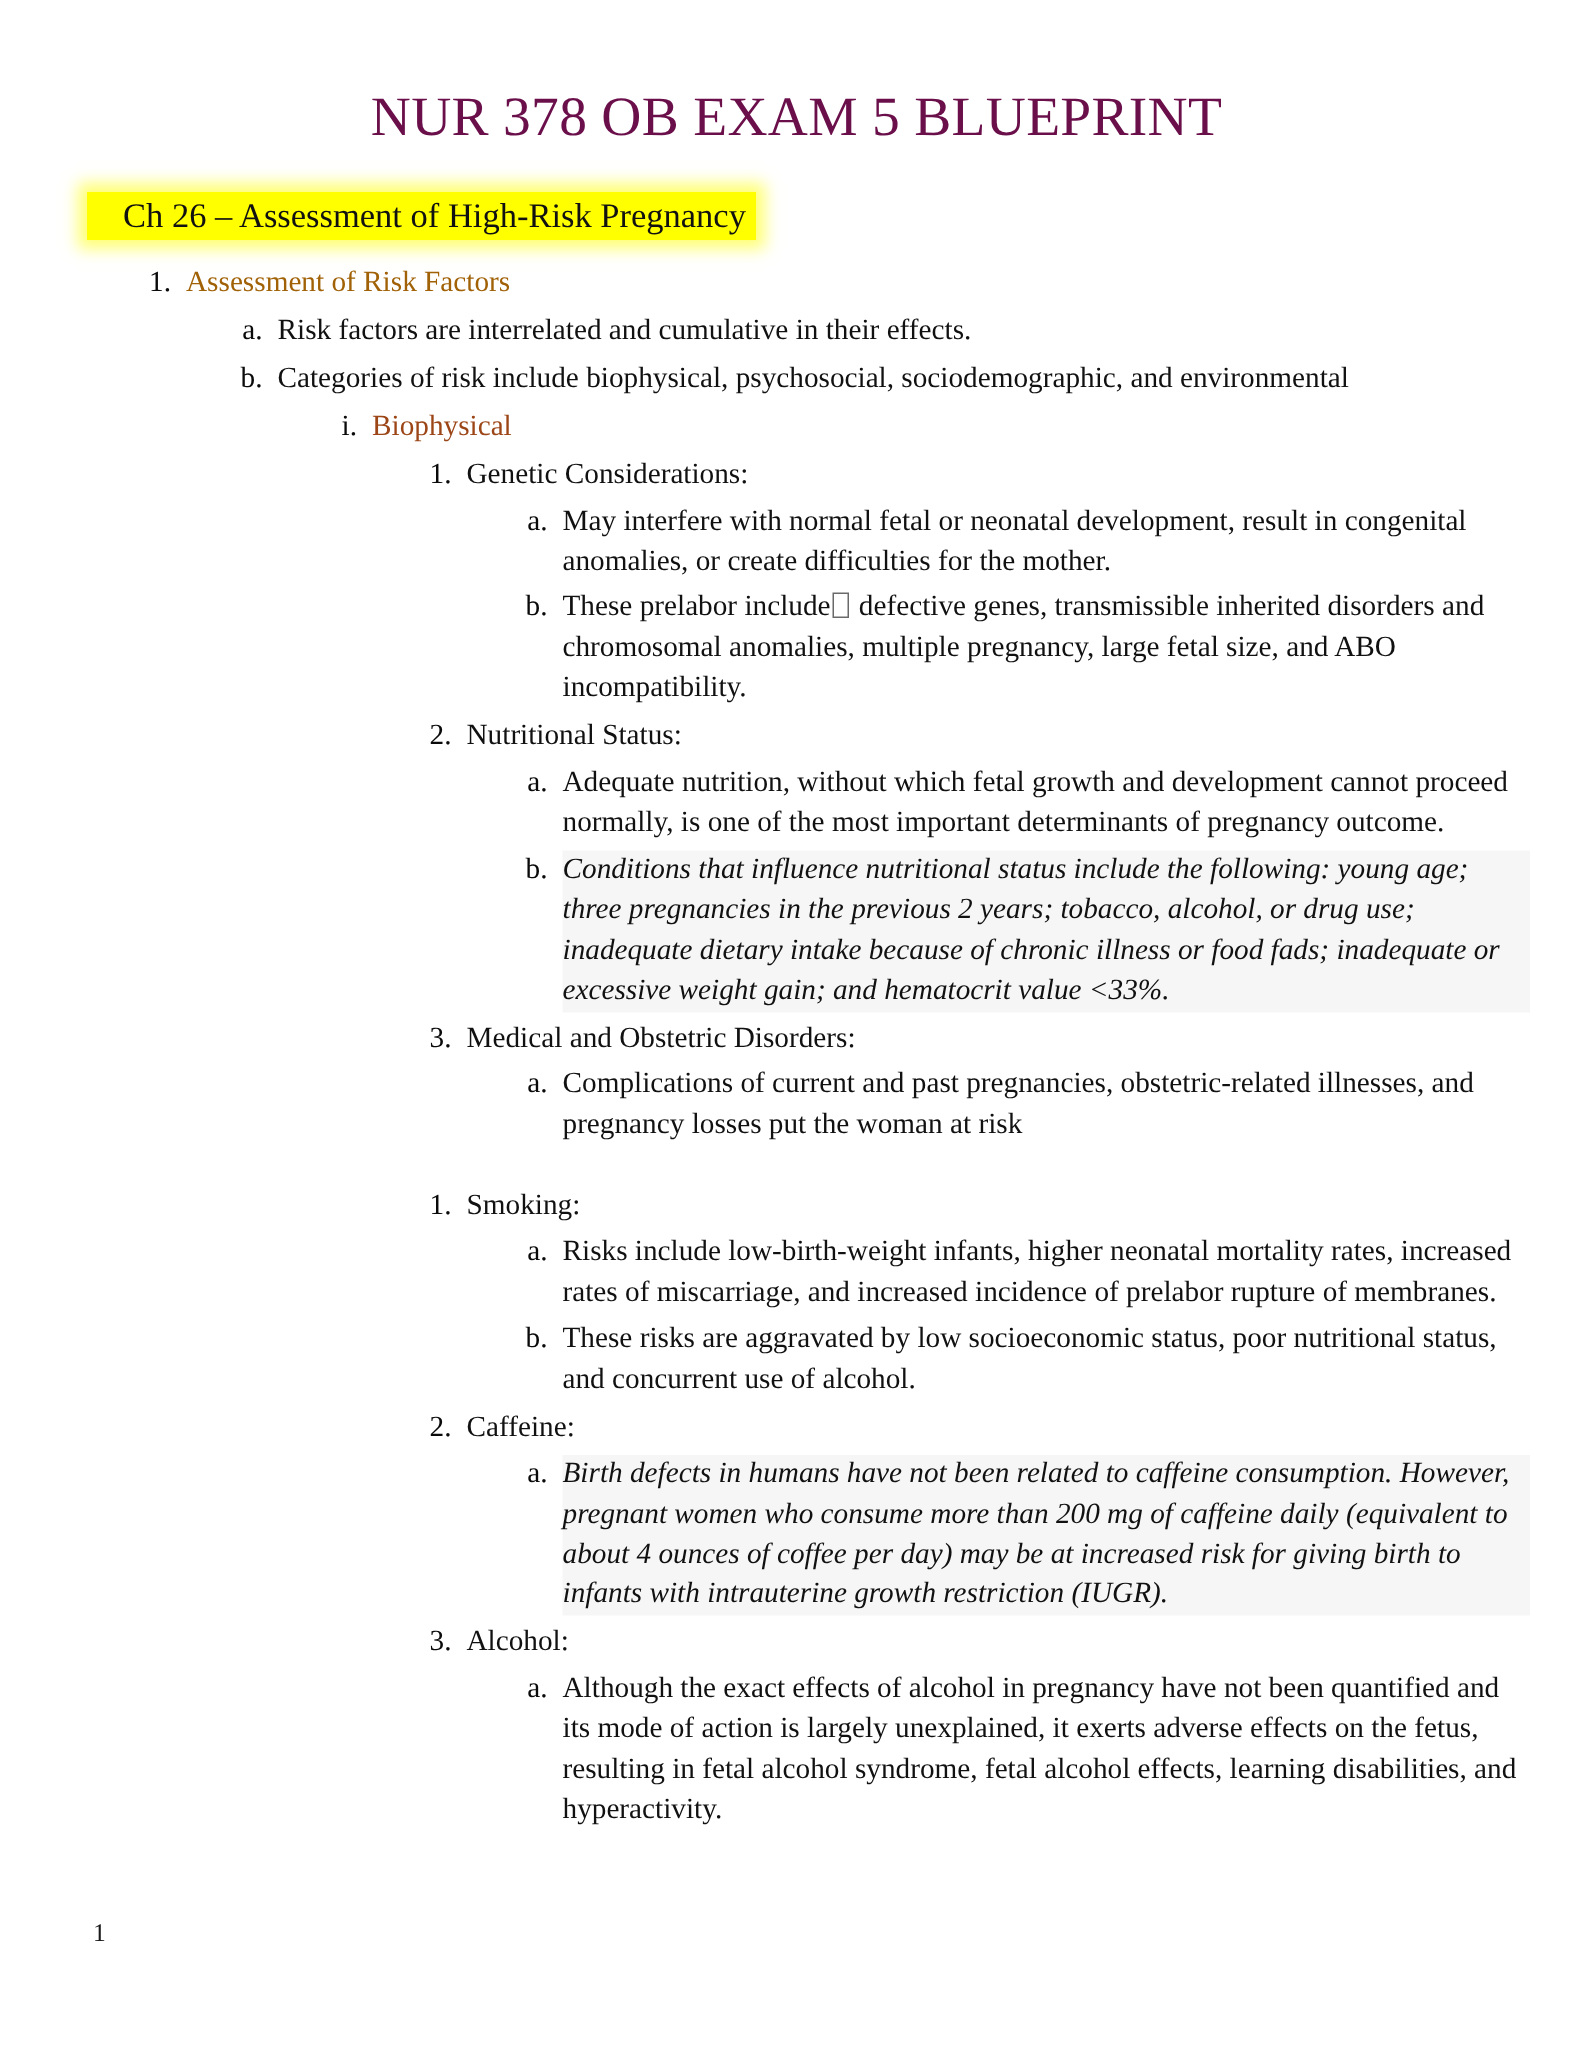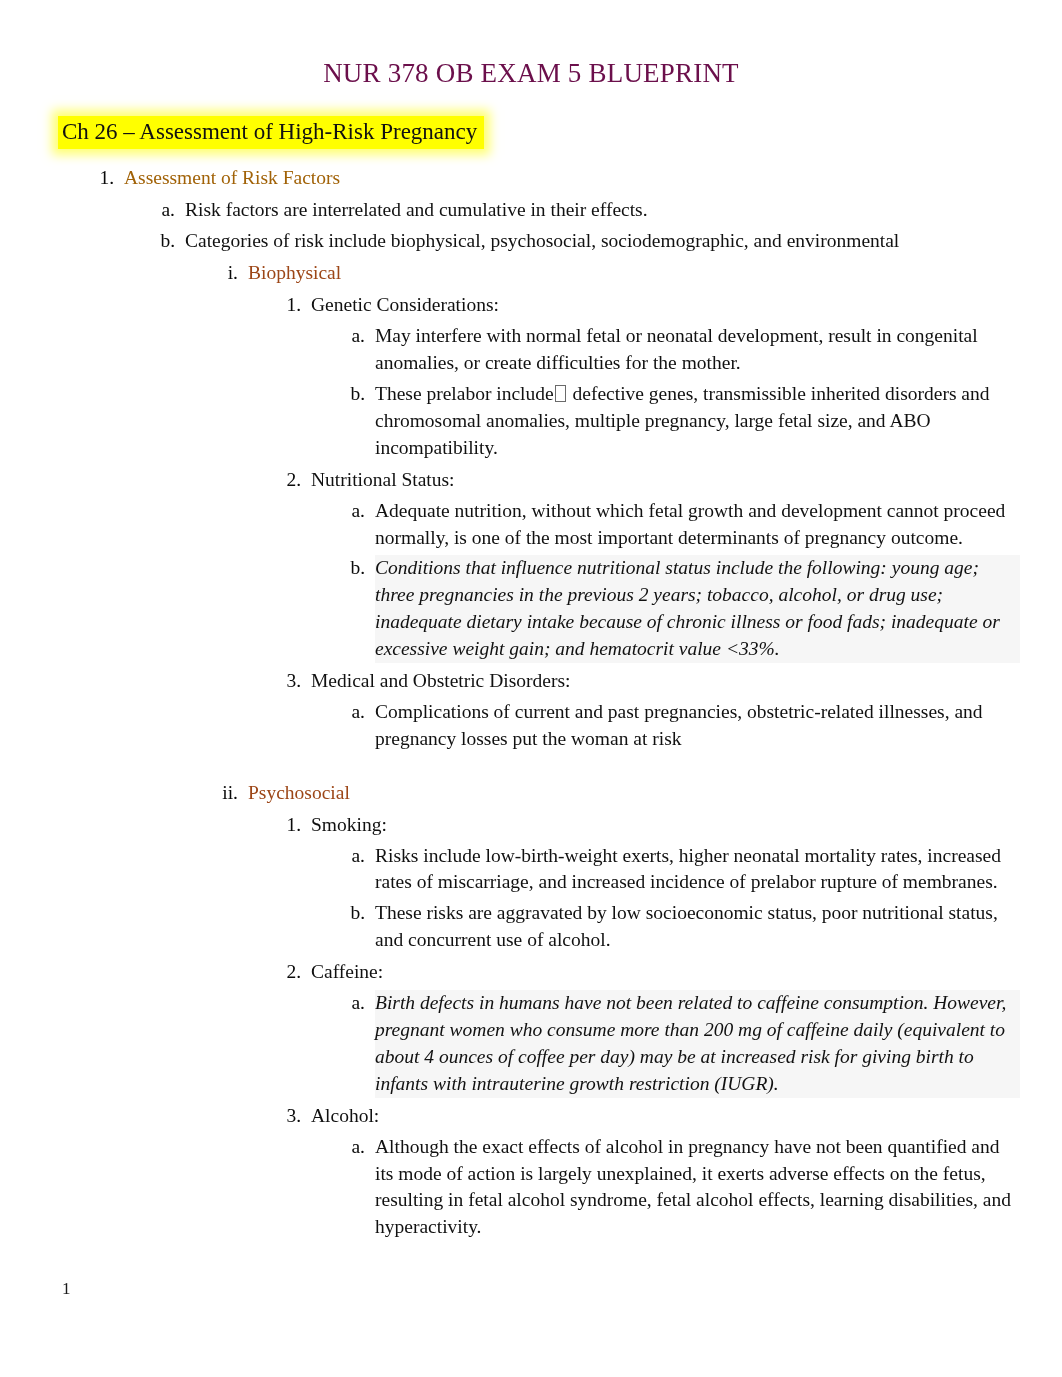--- a/index.html
+++ b/index.html
@@ -20,41 +20,41 @@
     position: relative;
     width: 1062px;
     height: 1377px;
     box-sizing: border-box;
     padding: 0;
   }
 
   
   .doc-title {
     text-align: center;
-    font-size: 27px;
+    font-size: 37px;
     line-height: 1.15;
     color: #6b0f4b;
     font-weight: normal;
     margin: 0;
     padding-top: 58px;
     letter-spacing: 0.2px;
   }
 
   
   .chapter-heading-row {
     margin-top: 27px;
     padding-left: 58px;
   }
   .chapter-heading {
     display: inline-block;
     font-size: 23px;
     line-height: 1.2;
     color: #111111;
     background: #ffff00;
-    padding: 2px 7px 3px 4px;
+    padding: 2px 7px 3px 24px;
     box-shadow: 0 0 10px 6px rgba(255,255,0,0.55);
   }
 
   
   .li {
     display: flex;
     align-items: flex-start;
     font-size: 19.5px;
     line-height: 1.38;
   }
@@ -185,33 +185,29 @@
     <span class="body-text">Medical and Obstetric Disorders:</span>
   </div>
 
   <div class="li lvl5">
     <span class="marker">a.</span>
     <span class="body-text">Complications of current and past pregnancies, obstetric-related illnesses, and pregnancy losses put the woman at risk</span>
   </div>
 
   <div class="gap"></div>
 
-  <div class="li lvl3">
-    <span class="marker">ii.</span>
-    <span class="body-text">Psychosocial</span>
-  </div>
 
   <div class="li lvl4">
     <span class="marker">1.</span>
     <span class="body-text">Smoking:</span>
   </div>
 
   <div class="li lvl5">
     <span class="marker">a.</span>
-    <span class="body-text">Risks include low-birth-weight exerts, higher neonatal mortality rates, increased rates of miscarriage, and increased incidence of prelabor rupture of membranes.</span>
+    <span class="body-text">Risks include low-birth-weight infants, higher neonatal mortality rates, increased rates of miscarriage, and increased incidence of prelabor rupture of membranes.</span>
   </div>
 
   <div class="li lvl5">
     <span class="marker">b.</span>
     <span class="body-text">These risks are aggravated by low socioeconomic status, poor nutritional status, and concurrent use of alcohol.</span>
   </div>
 
   <div class="li lvl4">
     <span class="marker">2.</span>
     <span class="body-text">Caffeine:</span>

